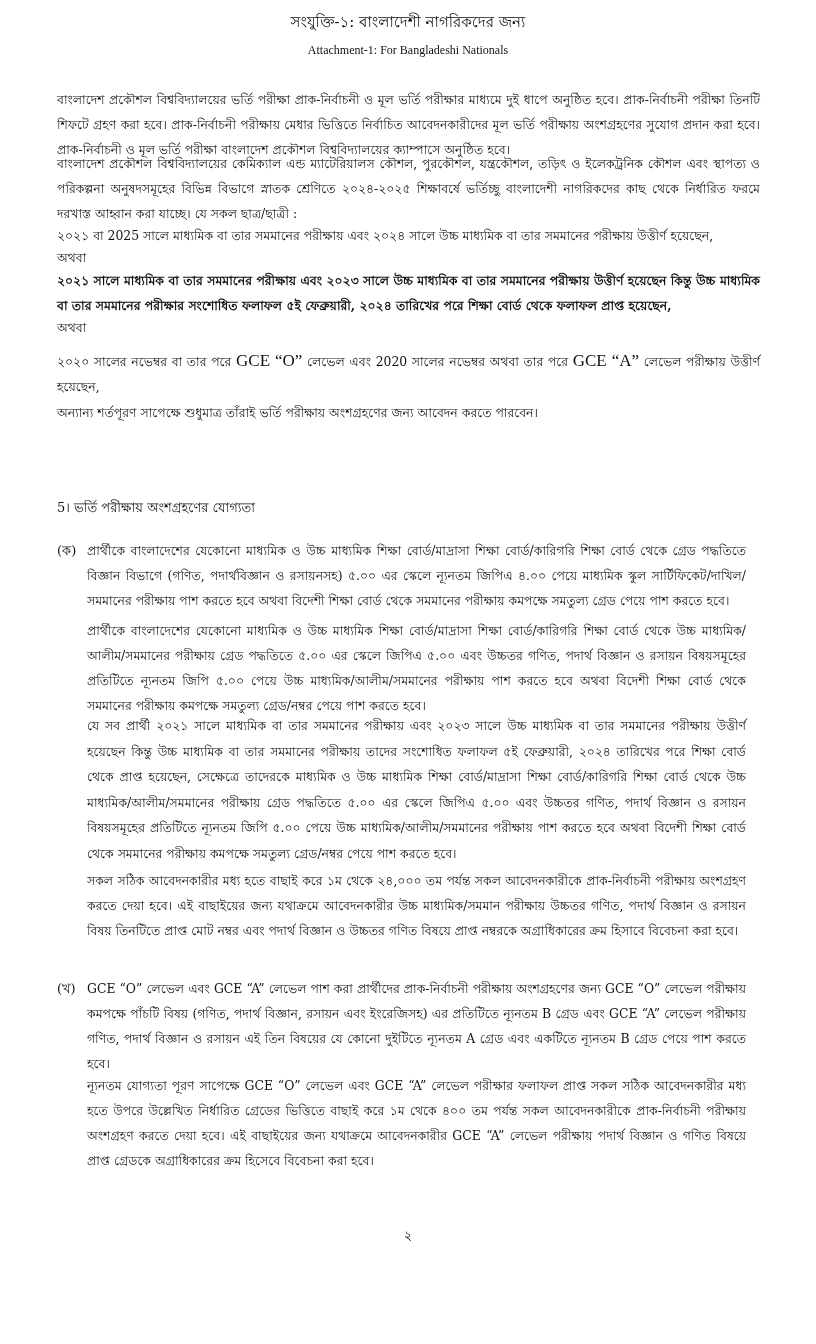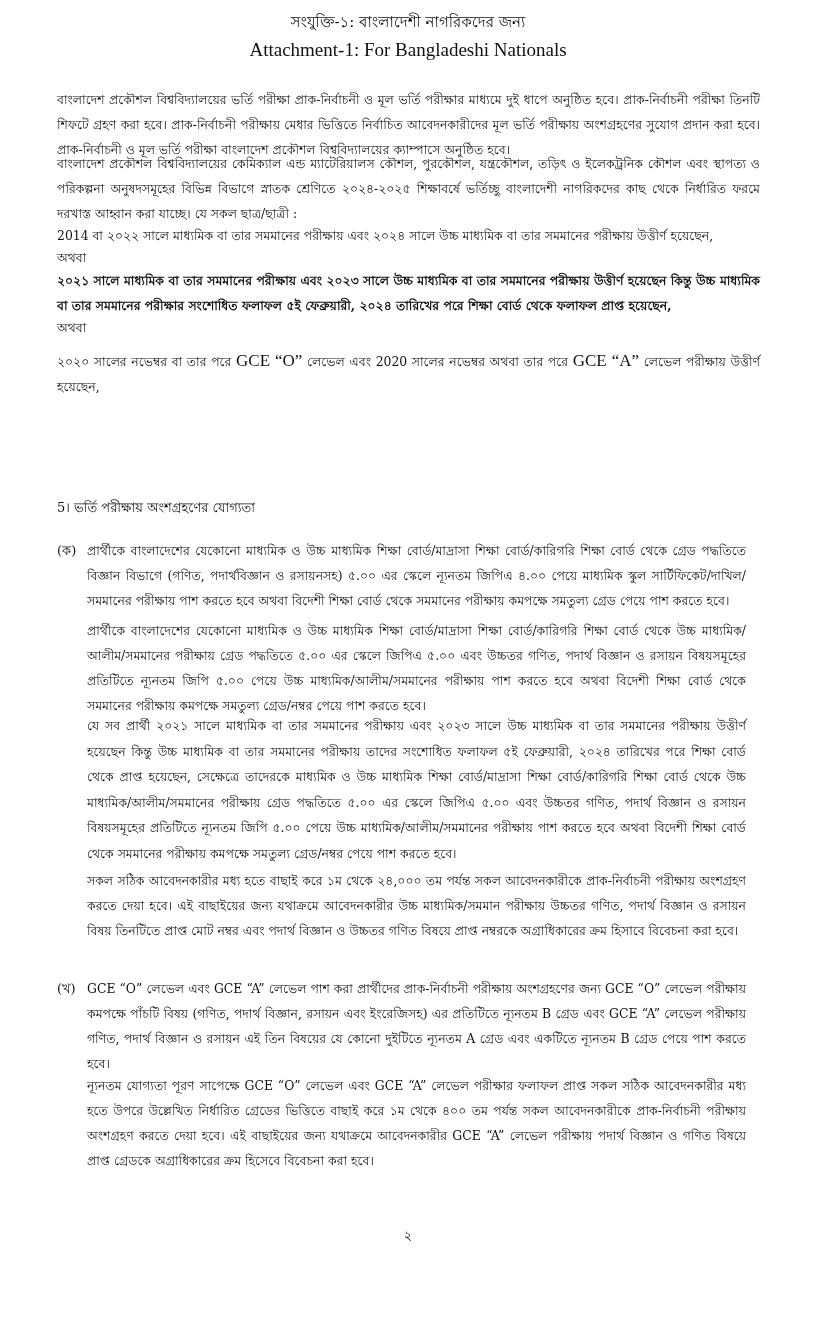--- a/index.html
+++ b/index.html
@@ -9,21 +9,21 @@
     color: #111111;
   }
   .page { position: absolute; left: 0; top: 0; width: 816px; height: 1344px; }
   .title-bn {
     position: absolute; left: 0; width: 816px; top: 12px; text-align: center;
     font-size: 15px; line-height: 20px;
   }
   .title-en {
     position: absolute; left: 0; width: 816px; top: 38px; text-align: center;
     font-family: "Liberation Serif", "DejaVu Serif", serif;
-    font-size: 19px; line-height: 24px;
+    font-size: 12px; line-height: 24px;
   }
   .p {
     position: absolute; left: 57px; width: 703px;
     font-size: 12.4px; line-height: 25px; text-align: justify;
   }
   .p.tight { line-height: 25.5px; }
   .ind { left: 87px; width: 659px; }
   .label {
     position: absolute; left: 57px; font-size: 13px; line-height: 25px;
   }
@@ -37,29 +37,30 @@
 <body>
 
 <div class="page">
 
   <div class="title-bn">সংযুক্তি-১: বাংলাদেশী নাগরিকদের জন্য</div>
   <div class="title-en">Attachment-1: For Bangladeshi Nationals</div>
 
   <div class="p" style="top:87px;">বাংলাদেশ প্রকৌশল বিশ্ববিদ্যালয়ের ভর্তি পরীক্ষা প্রাক-নির্বাচনী ও মূল ভর্তি পরীক্ষার মাধ্যমে দুই ধাপে অনুষ্ঠিত হবে। প্রাক-নির্বাচনী পরীক্ষা তিনটি শিফটে গ্রহণ করা হবে। প্রাক-নির্বাচনী পরীক্ষায় মেধার ভিত্তিতে নির্বাচিত আবেদনকারীদের মূল ভর্তি পরীক্ষায় অংশগ্রহণের সুযোগ প্রদান করা হবে। প্রাক-নির্বাচনী ও মূল ভর্তি পরীক্ষা বাংলাদেশ প্রকৌশল বিশ্ববিদ্যালয়ের ক্যাম্পাসে অনুষ্ঠিত হবে।</div>
   <div class="p" style="top:151px;">বাংলাদেশ প্রকৌশল বিশ্ববিদ্যালয়ের কেমিক্যাল এন্ড ম্যাটেরিয়ালস কৌশল, পুরকৌশল, যন্ত্রকৌশল, তড়িৎ ও ইলেকট্রনিক কৌশল এবং স্থাপত্য ও পরিকল্পনা অনুষদসমূহের বিভিন্ন বিভাগে স্নাতক শ্রেণিতে ২০২৪-২০২৫ শিক্ষাবর্ষে ভর্তিচ্ছু বাংলাদেশী নাগরিকদের কাছ থেকে নির্ধারিত ফরমে দরখাস্ত আহ্বান করা যাচ্ছে। যে সকল ছাত্র/ছাত্রী :</div>
 
-  <div class="p" style="top:223px;">2014 বা ২০২২ সালে মাধ্যমিক বা তার সমমানের পরীক্ষায় এবং ২০২৪ সালে উচ্চ মাধ্যমিক বা তার সমমানের পরীক্ষায় উত্তীর্ণ হয়েছেন,</div>
+  <div class="p" style="top:223px;">২০২১ বা 2025 সালে মাধ্যমিক বা তার সমমানের পরীক্ষায় এবং ২০২৪ সালে উচ্চ মাধ্যমিক বা তার সমমানের পরীক্ষায় উত্তীর্ণ হয়েছেন,</div>
   <div class="p" style="top:245px;">অথবা</div>
   <div class="p" style="top:268px;font-weight:bold;">২০২১ সালে মাধ্যমিক বা তার সমমানের পরীক্ষায় এবং ২০২৩ সালে উচ্চ মাধ্যমিক বা তার সমমানের পরীক্ষায় উত্তীর্ণ হয়েছেন কিন্তু উচ্চ মাধ্যমিক বা তার সমমানের পরীক্ষার সংশোধিত ফলাফল ৫ই ফেব্রুয়ারী, ২০২৪ তারিখের পরে শিক্ষা বোর্ড থেকে ফলাফল প্রাপ্ত হয়েছেন,</div>
   <div class="p" style="top:315px;">অথবা</div>
 
   <div class="p" style="top:348px;">
     <span>২০২০ সালের নভেম্বর বা তার পরে </span><span class="gce">GCE “O”</span><span> লেভেল এবং 2020 সালের নভেম্বর অথবা তার পরে </span><span class="gce">GCE “A”</span><span> লেভেল পরীক্ষায় উত্তীর্ণ হয়েছেন,</span>
   </div>
 
+  <div class="p" style="top:400px;">অন্যান্য শর্তপূরণ সাপেক্ষে শুধুমাত্র তাঁরাই ভর্তি পরীক্ষায় অংশগ্রহণের জন্য আবেদন করতে পারবেন।</div>
 
   <div class="heading" style="top:497px;">5। ভর্তি পরীক্ষায় অংশগ্রহণের যোগ্যতা</div>
 
   <div class="label" style="top:538px;">(ক)</div>
   <div class="p ind" style="top:538px;">প্রার্থীকে বাংলাদেশের যেকোনো মাধ্যমিক ও উচ্চ মাধ্যমিক শিক্ষা বোর্ড/মাদ্রাসা শিক্ষা বোর্ড/কারিগরি শিক্ষা বোর্ড থেকে গ্রেড পদ্ধতিতে বিজ্ঞান বিভাগে (গণিত, পদার্থবিজ্ঞান ও রসায়নসহ) ৫.০০ এর স্কেলে ন্যূনতম জিপিএ ৪.০০ পেয়ে মাধ্যমিক স্কুল সার্টিফিকেট/দাখিল/সমমানের পরীক্ষায় পাশ করতে হবে অথবা বিদেশী শিক্ষা বোর্ড থেকে সমমানের পরীক্ষায় কমপক্ষে সমতুল্য গ্রেড পেয়ে পাশ করতে হবে।</div>
   <div class="p ind" style="top:618px;">প্রার্থীকে বাংলাদেশের যেকোনো মাধ্যমিক ও উচ্চ মাধ্যমিক শিক্ষা বোর্ড/মাদ্রাসা শিক্ষা বোর্ড/কারিগরি শিক্ষা বোর্ড থেকে উচ্চ মাধ্যমিক/আলীম/সমমানের পরীক্ষায় গ্রেড পদ্ধতিতে ৫.০০ এর স্কেলে জিপিএ ৫.০০ এবং উচ্চতর গণিত, পদার্থ বিজ্ঞান ও রসায়ন বিষয়সমূহের প্রতিটিতে ন্যূনতম জিপি ৫.০০ পেয়ে উচ্চ মাধ্যমিক/আলীম/সমমানের পরীক্ষায় পাশ করতে হবে অথবা বিদেশী শিক্ষা বোর্ড থেকে সমমানের পরীক্ষায় কমপক্ষে সমতুল্য গ্রেড/নম্বর পেয়ে পাশ করতে হবে।</div>
   <div class="p ind tight" style="top:713px;">যে সব প্রার্থী ২০২১ সালে মাধ্যমিক বা তার সমমানের পরীক্ষায় এবং ২০২৩ সালে উচ্চ মাধ্যমিক বা তার সমমানের পরীক্ষায় উত্তীর্ণ হয়েছেন কিন্তু উচ্চ মাধ্যমিক বা তার সমমানের পরীক্ষায় তাদের সংশোধিত ফলাফল ৫ই ফেব্রুয়ারী, ২০২৪ তারিখের পরে শিক্ষা বোর্ড থেকে প্রাপ্ত হয়েছেন, সেক্ষেত্রে তাদেরকে মাধ্যমিক ও উচ্চ মাধ্যমিক শিক্ষা বোর্ড/মাদ্রাসা শিক্ষা বোর্ড/কারিগরি শিক্ষা বোর্ড থেকে উচ্চ মাধ্যমিক/আলীম/সমমানের পরীক্ষায় গ্রেড পদ্ধতিতে ৫.০০ এর স্কেলে জিপিএ ৫.০০ এবং উচ্চতর গণিত, পদার্থ বিজ্ঞান ও রসায়ন বিষয়সমূহের প্রতিটিতে ন্যূনতম জিপি ৫.০০ পেয়ে উচ্চ মাধ্যমিক/আলীম/সমমানের পরীক্ষায় পাশ করতে হবে অথবা বিদেশী শিক্ষা বোর্ড থেকে সমমানের পরীক্ষায় কমপক্ষে সমতুল্য গ্রেড/নম্বর পেয়ে পাশ করতে হবে।</div>
   <div class="p ind" style="top:868px;">সকল সঠিক আবেদনকারীর মধ্য হতে বাছাই করে ১ম থেকে ২৪,০০০ তম পর্যন্ত সকল আবেদনকারীকে প্রাক-নির্বাচনী পরীক্ষায় অংশগ্রহণ করতে দেয়া হবে। এই বাছাইয়ের জন্য যথাক্রমে আবেদনকারীর উচ্চ মাধ্যমিক/সমমান পরীক্ষায় উচ্চতর গণিত, পদার্থ বিজ্ঞান ও রসায়ন বিষয় তিনটিতে প্রাপ্ত মোট নম্বর এবং পদার্থ বিজ্ঞান ও উচ্চতর গণিত বিষয়ে প্রাপ্ত নম্বরকে অগ্রাধিকারের ক্রম হিসাবে বিবেচনা করা হবে।</div>
 
   <div class="label" style="top:976px;">(খ)</div>

